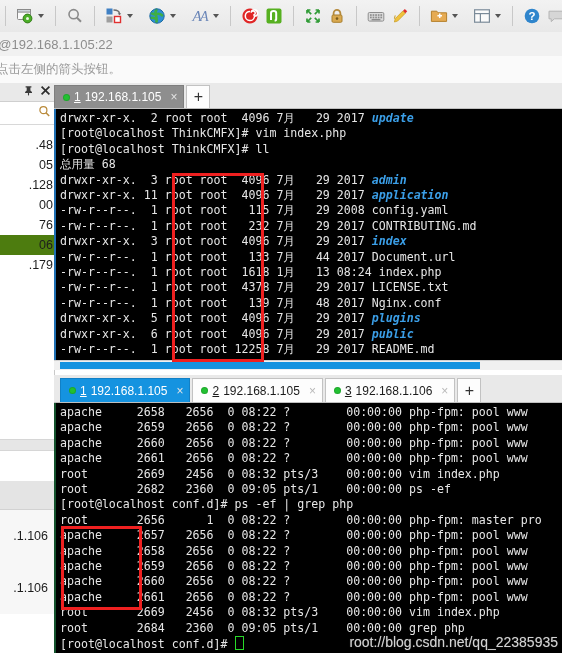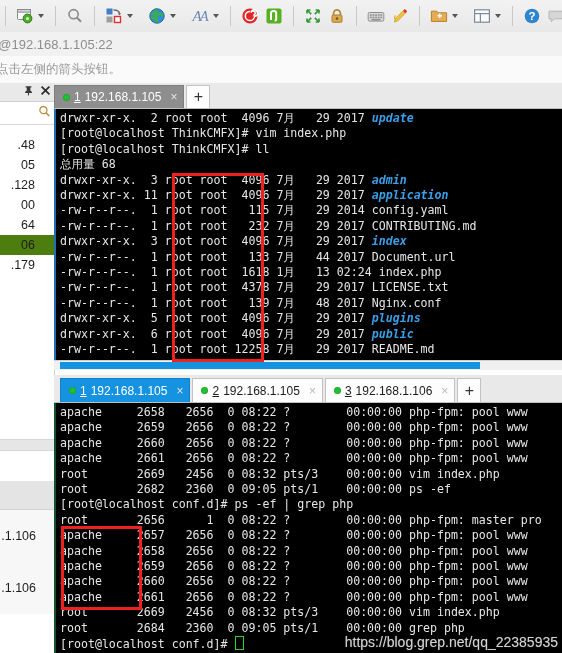--- a/index.html
+++ b/index.html
@@ -49,28 +49,28 @@
   .sp-head{
     height:18px;background:#e9e9e9;border-bottom:1px solid #cfcfcf;
     display:flex;align-items:center;justify-content:flex-end;padding-right:3px;gap:6px;
   }
   .sp-search{
     height:22px;background:#fff;border-bottom:1px solid #d8d8d8;
     display:flex;align-items:center;justify-content:flex-end;padding-right:3px;
   }
   .sp-list{padding-top:10px;}
   .sp-row{height:20px;display:flex;align-items:center;justify-content:flex-end;
-          padding-right:19px;font-size:12.5px;color:#1d1d1d;white-space:nowrap;overflow:hidden;}
+          padding-right:1px;font-size:12.5px;color:#1d1d1d;white-space:nowrap;overflow:hidden;}
   .sp-row.sel{background:#4d7c0f;}
   .sp-gap{height:150px;}
   .sp-sep{height:10px;background:#e6e6e6;border-top:1px solid #d6d6d6;border-bottom:1px solid #d6d6d6;margin-top:14px;}
   .sp-white{height:30px;background:#fff;}
   .sp-grey{height:28px;background:#e4e4e4;border-bottom:1px solid #d2d2d2;}
   .sp-row2{height:52px;display:flex;align-items:center;justify-content:flex-end;
-           padding-right:18px;font-size:12.5px;color:#1d1d1d;white-space:nowrap;background:#f7f7f7;}
+           padding-right:6px;font-size:12.5px;color:#1d1d1d;white-space:nowrap;background:#f7f7f7;}
 
   
   .pane{position:absolute;}
   .tabstrip{display:flex;align-items:flex-end;height:26px;background:#e9e9e9;
             border-bottom:1px solid #bfbfbf;padding-left:0;}
   .tab{height:22px;display:flex;align-items:center;gap:4px;padding:0 6px 0 8px;
        font-size:12px;color:#1b1b1b;border:1px solid #c2c2c2;border-bottom:none;
        background:#fdfdfd;margin-right:2px;white-space:nowrap;}
   .tab.active-grey{background:#8e8e8e;color:#ffffff;border-color:#7e7e7e;}
   .tab.active-blue{background:#1593e0;color:#ffffff;border-color:#1180c6;}
@@ -326,21 +326,21 @@
       <div class="sp-row">
           <span>05</span>
         </div>
       <div class="sp-row">
           <span>.128</span>
         </div>
       <div class="sp-row">
           <span>00</span>
         </div>
       <div class="sp-row">
-          <span>64</span>
+          <span>76</span>
         </div>
       <div class="sp-row sel">
           <span>06</span>
         </div>
       <div class="sp-row">
           <span>.179</span>
         </div>
     </div>
     <div class="sp-gap"></div>
     <div class="sp-sep"></div>
@@ -365,25 +365,25 @@
       <div class="tabplus">+</div>
     </div>
 
     <div class="screen" style="height:251px;border-left:2px solid #1f6fb2;">
       <pre class="term" id="term-top"><span class="c-white">drwxr-xr-x.  2 root root  4096 7月   29 2017 </span><span class="c-blue">update</span>
 <span class="c-white">[root@localhost ThinkCMFX]# vim index.php</span>
 <span class="c-white">[root@localhost ThinkCMFX]# ll</span>
 <span class="c-white">总用量 68</span>
 <span class="c-white">drwxr-xr-x.  3 root root  4096 7月   29 2017 </span><span class="c-blue">admin</span>
 <span class="c-white">drwxr-xr-x. 11 root root  4096 7月   29 2017 </span><span class="c-blue">application</span>
-<span class="c-white">-rw-r--r--.  1 root root   115 7月   29 2014 config.yaml</span>
+<span class="c-white">-rw-r--r--.  1 root root   115 7月   29 2008 config.yaml</span>
 <span class="c-white">-rw-r--r--.  1 root root   232 7月   29 2017 CONTRIBUTING.md</span>
 <span class="c-white">drwxr-xr-x.  3 root root  4096 7月   29 2017 </span><span class="c-blue">index</span>
 <span class="c-white">-rw-r--r--.  1 root root   133 7月   44 2017 Document.url</span>
-<span class="c-white">-rw-r--r--.  1 root root  1618 1月   13 02:24 index.php</span>
+<span class="c-white">-rw-r--r--.  1 root root  1618 1月   13 08:24 index.php</span>
 <span class="c-white">-rw-r--r--.  1 root root  4378 7月   29 2017 LICENSE.txt</span>
 <span class="c-white">-rw-r--r--.  1 root root   139 7月   48 2017 Nginx.conf</span>
 <span class="c-white">drwxr-xr-x.  5 root root  4096 7月   29 2017 </span><span class="c-blue">plugins</span>
 <span class="c-white">drwxr-xr-x.  6 root root  4096 7月   29 2017 </span><span class="c-blue">public</span>
 <span class="c-white">-rw-r--r--.  1 root root 12258 7月   29 2017 README.md</span></pre>
     </div>
 
     <div class="hscroll">
       <div class="thumb" style="left:6px;width:420px;"></div>
     </div>
@@ -422,20 +422,20 @@
 <span class="c-white">[root@localhost conf.d]# ps -ef | grep php</span>
 <span class="c-white">root       2656      1  0 08:22 ?        00:00:00 php-fpm: master pro</span>
 <span class="c-white">apache     2657   2656  0 08:22 ?        00:00:00 php-fpm: pool www</span>
 <span class="c-white">apache     2658   2656  0 08:22 ?        00:00:00 php-fpm: pool www</span>
 <span class="c-white">apache     2659   2656  0 08:22 ?        00:00:00 php-fpm: pool www</span>
 <span class="c-white">apache     2660   2656  0 08:22 ?        00:00:00 php-fpm: pool www</span>
 <span class="c-white">apache     2661   2656  0 08:22 ?        00:00:00 php-fpm: pool www</span>
 <span class="c-white">root       2669   2456  0 08:32 pts/3    00:00:00 vim index.php</span>
 <span class="c-white">root       2684   2360  0 09:05 pts/1    00:00:00 grep php</span>
 <span class="c-white">[root@localhost conf.d]# </span><span class="cursor"></span></pre>
-      <div class="watermark">https://blog.grep.net/qq_22385935</div>
+      <div class="watermark">root://blog.csdn.net/qq_22385935</div>
     </div>
   </div>
 
   <div class="redbox" id="box0" style="left: 172px; top: 173px; width: 86px; height: 183px; border-color: rgb(239, 32, 32);"></div>
   <div class="redbox" id="box1" style="left: 61px; top: 526px; width: 75px; height: 78px; border-color: rgb(239, 32, 32);"></div>
 
 </div>
 
 </body></html>

